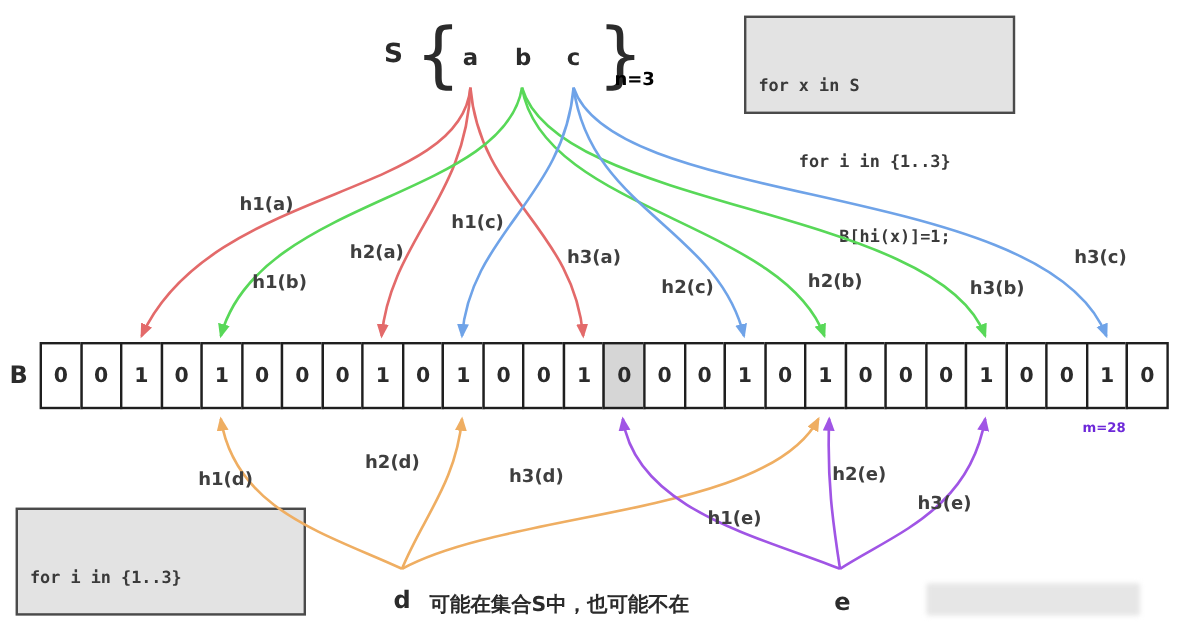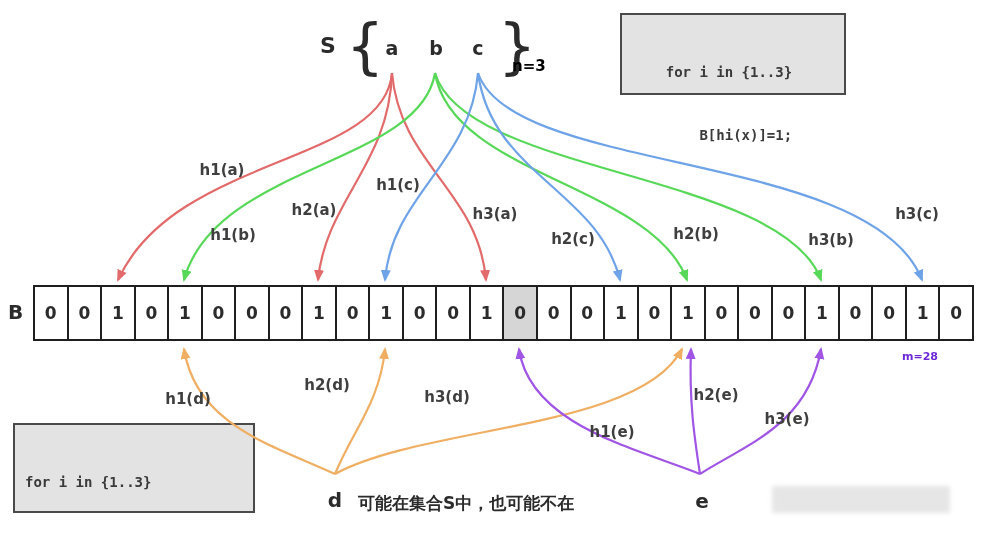--- a/index.html
+++ b/index.html
@@ -100,20 +100,21 @@
 
   <span class="set-name">S</span>
   <span class="brace open">{</span>
   <span class="set-el" style="left:392px;">a</span>
   <span class="set-el" style="left:436px;">b</span>
   <span class="set-el" style="left:478px;">c</span>
   <span class="brace close">}</span>
   <span class="n-label">n=3</span>
 
   <div class="code-box" id="insert-code">
+    <div class="code-line">for x in S</div>
     <div class="code-line">    for i in {1..3}</div>
     <div class="code-line">        B[hi(x)]=1;</div>
   </div>
 
   <div class="code-box" id="query-code">
     <div class="code-line">for i in {1..3}</div>
     
     
     
   </div>

